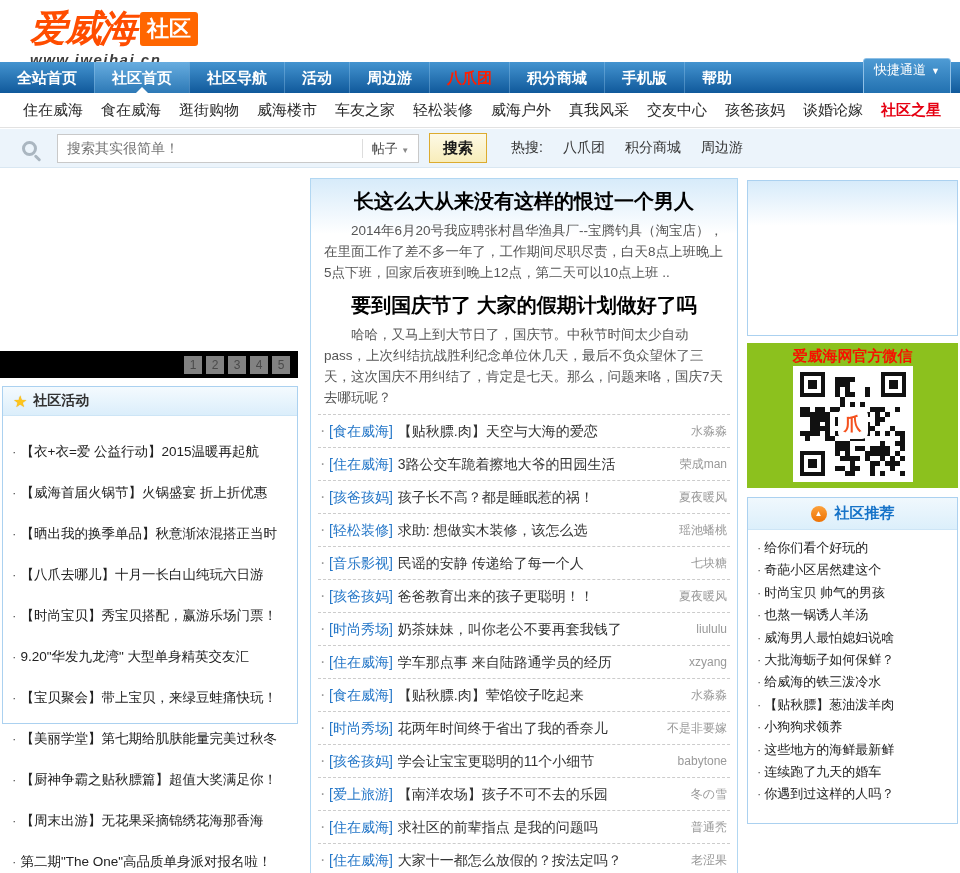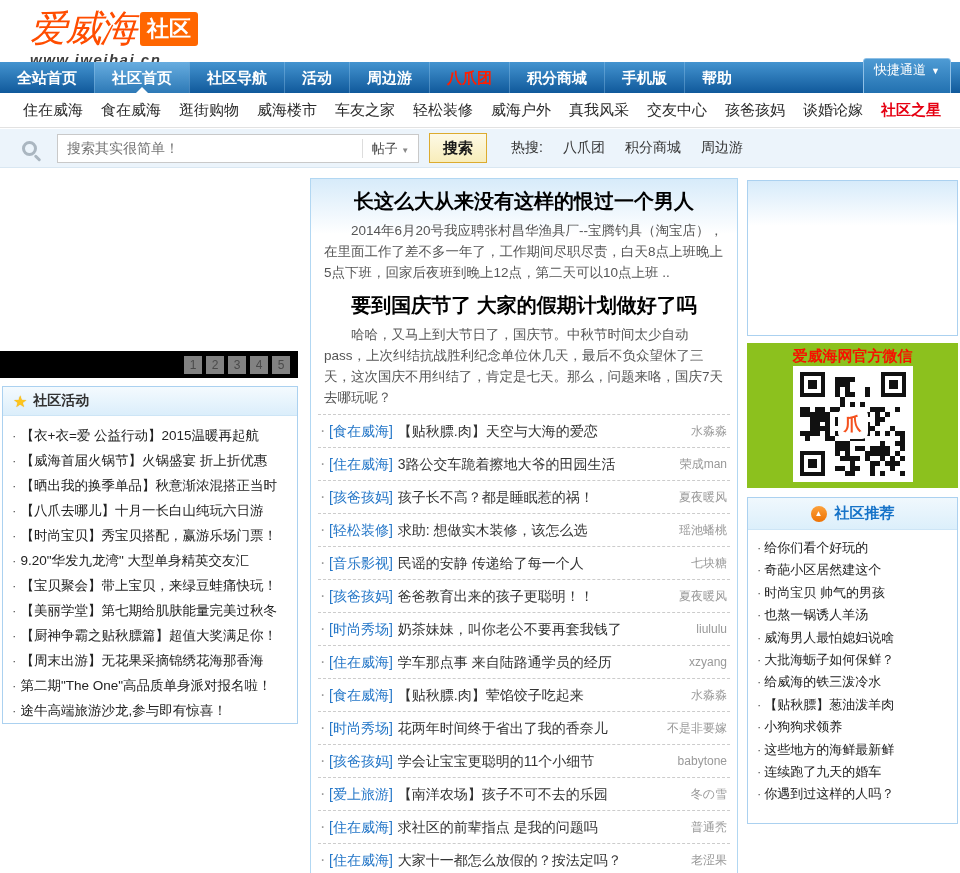--- a/index.html
+++ b/index.html
@@ -6,21 +6,21 @@
   html,body { width:960px; height:873px; }
   body {
     position: relative;
     font-family: "Liberation Sans", "DejaVu Sans", sans-serif;
     background:#fff;
     overflow:hidden;
   }
   
   .header { position:absolute; left:0; top:0; width:960px; height:62px; background:#fff; }
   .logo { position:absolute; left:30px; top:4px; }
-  .logo-main { font-size:37px; font-weight:normal; font-style:italic; color:#ff4d00; letter-spacing:-2px; }
+  .logo-main { font-size:37px; font-weight:bold; font-style:italic; color:#ff4d00; letter-spacing:-2px; }
   .logo-badge { display:inline-block; background:#ff6600; color:#fff; font-size:22px; font-weight:bold;
     padding:2px 7px; border-radius:3px; margin-left:5px; position:relative; top:-5px; font-style:normal; }
   .logo-url { font-size:15px; font-weight:bold; font-style:italic; color:#3d3d3d; letter-spacing:1.5px; margin-top:-3px; }
   
   .navbar { position:absolute; left:0; top:62px; width:960px; height:31px;
     background:linear-gradient(#4494d0,#10599b); display:flex; align-items:stretch; }
   .nav-item { position:relative; line-height:31px; padding:0 17px; color:#fff; font-weight:bold;
     font-size:15px; cursor:pointer; white-space:nowrap; }
   .nav-item + .nav-item { border-left:1px solid rgba(160,205,240,.35); }
   .nav-item.active { background:linear-gradient(#67ade0,#2d79b6); }
@@ -61,21 +61,21 @@
     display:flex; align-items:center; justify-content:flex-end; padding-right:8px; gap:4px; }
   .pg { width:18px; height:18px; background:#828282; color:#4a4a4a; font-size:12px; text-align:center;
     line-height:18px; cursor:pointer; }
   .box { border:1px solid #abd1f0; background:#fff; position:absolute; }
   .act-box { left:2px; top:386px; width:296px; height:338px; }
   .box-head { height:29px; background:linear-gradient(#f4fafe,#dbeefb); border-bottom:1px solid #cde5f6;
     display:flex; align-items:center; padding-left:10px; font-size:14px; font-weight:bold; color:#333; }
   .star-ic { color:#fdc51c; font-size:16px; margin-right:6px; text-shadow:0 0 1px #e89b00; }
   .plain-list { padding:7px 9px; }
   .plain-list .li { line-height:25px; font-size:13.5px; color:#222; white-space:nowrap; overflow:hidden;
-    cursor:pointer; }
+    cursor:pointer;margin-top:16px; }
   .plain-list .li::before { content:"·"; color:#555; margin-right:4px; }
   
   .mid-box { left:310px; top:178px; width:428px; height:747px;
     background:linear-gradient(#d7ebfa,#fff 55px); overflow:hidden; border:1px solid #b2d7f2; position:absolute; }
   .headline { font-size:20px; font-weight:bold; color:#000; text-align:center; margin:9px 8px 5px;
     cursor:pointer; white-space:nowrap; overflow:hidden; }
   .excerpt { font-size:13.5px; color:#555; line-height:21px; margin:3px 13px 6px; text-indent:2em; }
   .posts { margin-top:6px; }
   .post { position:relative; height:33px; line-height:32px; border-top:1px dashed #ccc; margin:0 7px;
     padding-left:11px; white-space:nowrap; overflow:hidden; }

